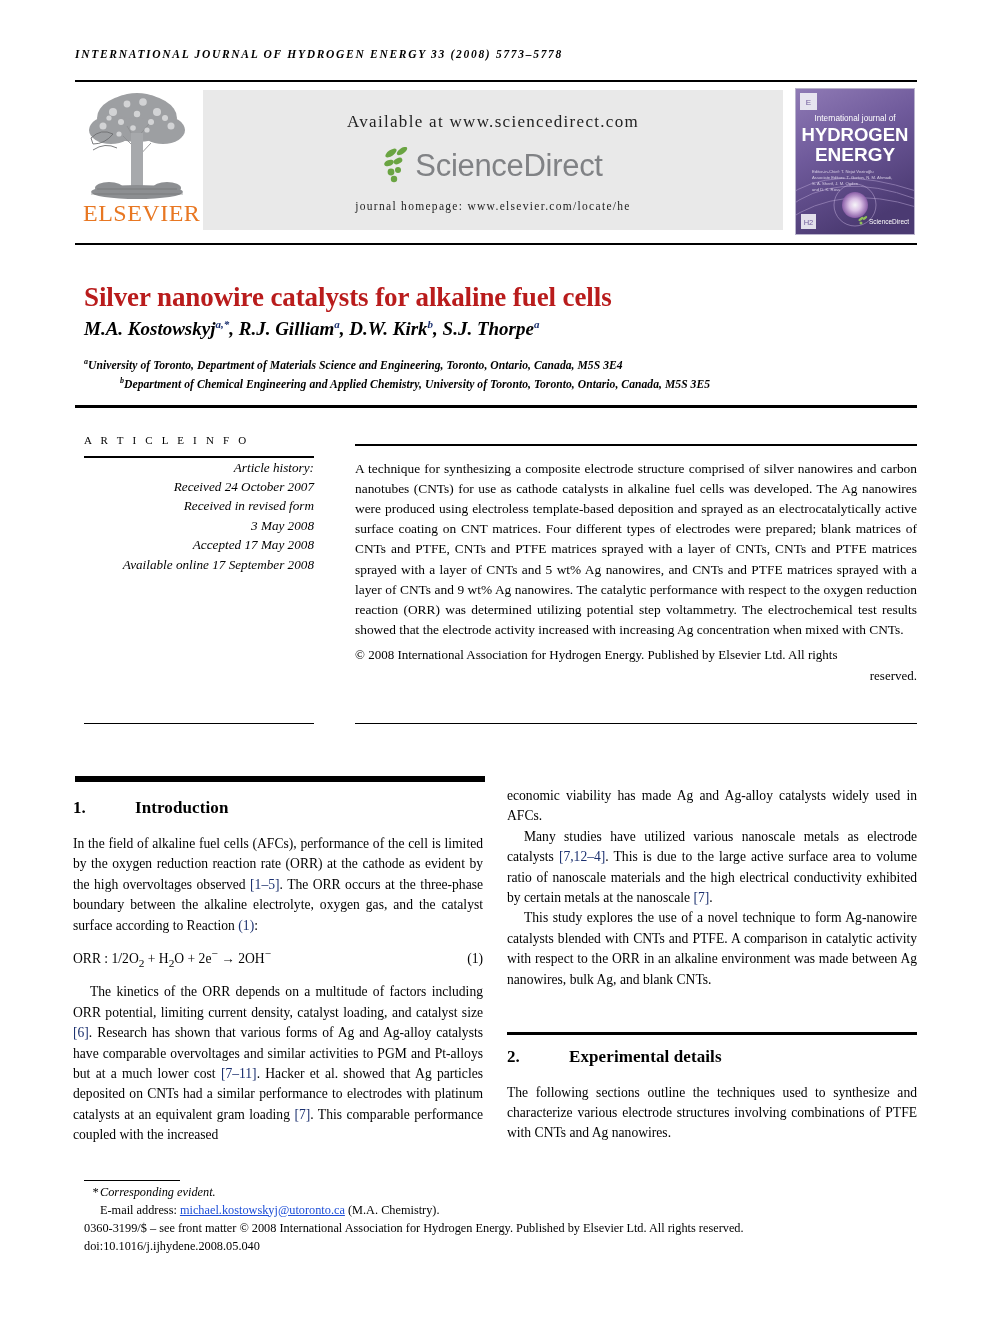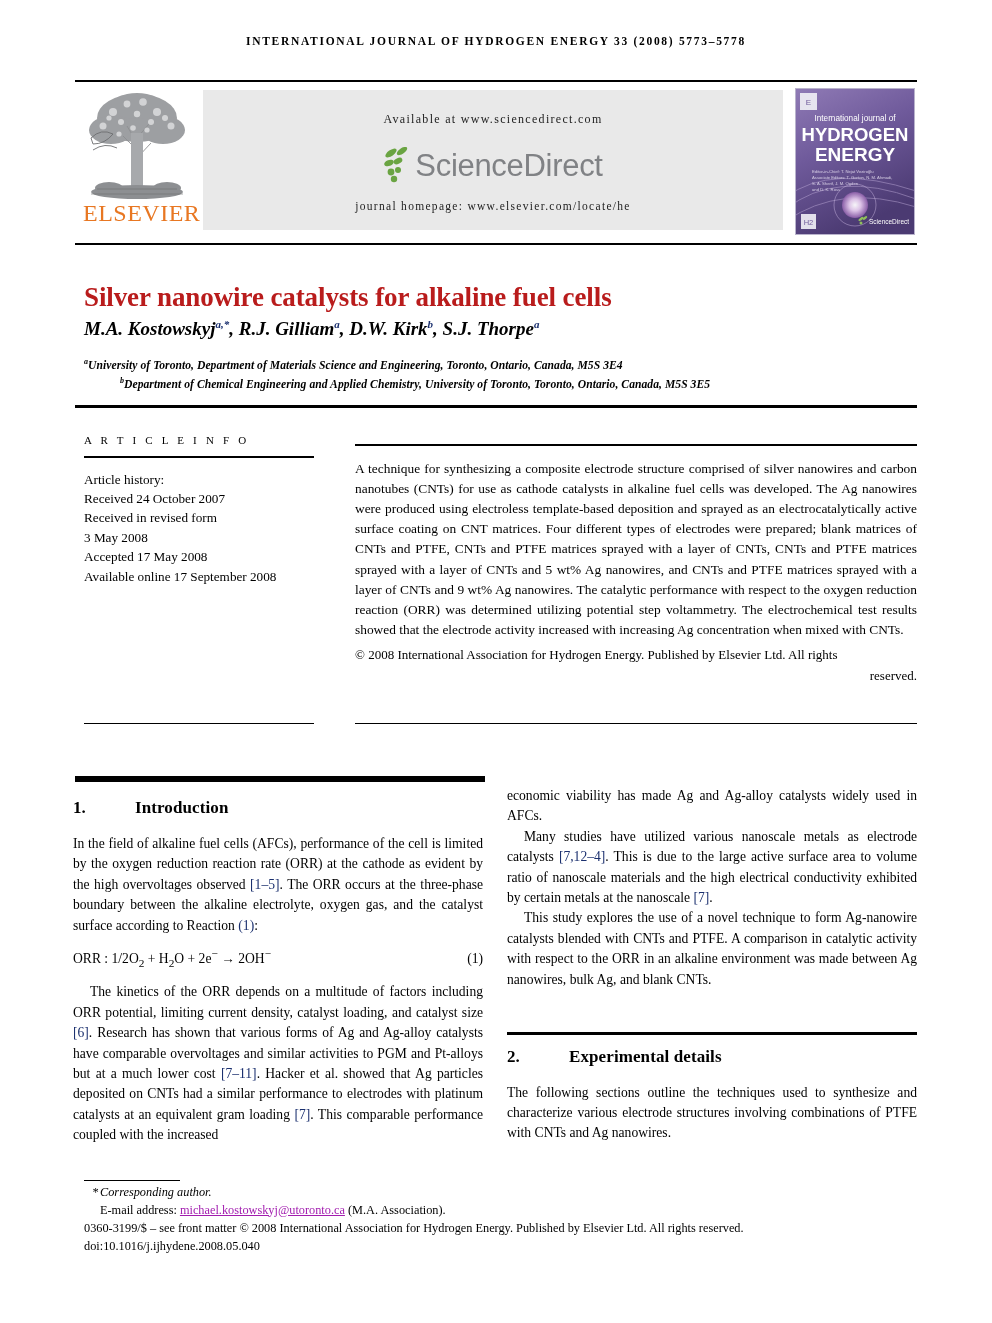--- a/index.html
+++ b/index.html
@@ -18,29 +18,30 @@
   .page {
     position: absolute;
     left: 0; top: 0;
     width: 992px;
     height: 1323px;
   }
 
   
   .runhead {
     position: absolute;
-    left: 75px; top: 35px;
+    left: 75px; top: 48px;
     width: 842px;
-    text-align: center;
+    text-align: left;
     font-family: "Liberation Serif", serif;
     font-size: 11.5px;
     font-weight: bold;
     letter-spacing: 1.7px;
     color: #000;
     white-space: nowrap;
+    font-style: italic;
   }
 
   .rule-top {
     position: absolute;
     left: 75px; top: 80px;
     width: 842px;
     height: 2px;
     background: #000;
   }
 
@@ -79,21 +80,21 @@
     left: 128px; top: 2px;
     width: 580px;
     height: 140px;
     background: #e9e9e9;
   }
   .sd-avail {
     position: absolute;
     left: 0; top: 22px;
     width: 580px;
     text-align: center;
-    font-size: 12px;
+    font-size: 17px;
     letter-spacing: 1.3px;
     color: #222;
     font-family: "Liberation Serif", serif;
   }
   .sd-logo-wrap {
     position: absolute;
     left: 0; top: 52px;
     width: 580px;
     height: 46px;
     text-align: center;
@@ -209,25 +210,26 @@
     position: absolute;
     left: 355px; top: 434px;
     width: 562px;
   }
   .thin-rule {
     height: 1.6px;
     background: #000;
     margin-top: 10px;
   }
   .info-body {
-    margin-top: 12px;
     font-family: "Liberation Serif", serif;
     font-size: 13.2px;
+    font-style: italic;
     line-height: 19.4px;
     color: #000;
+    text-align: right;
   }
   .abs-body {
     margin-top: 13px;
     font-family: "Liberation Serif", serif;
     font-size: 13.4px;
     line-height: 20.2px;
     text-align: justify;
     color: #000;
   }
   .abs-copy {
@@ -317,21 +319,21 @@
     left: 84px; top: 1184px;
     width: 835px;
     font-family: "Liberation Serif", serif;
     font-size: 12.3px;
     line-height: 17.6px;
     color: #000;
   }
   .footnote .corr { font-style: italic; padding-left: 16px; }
   .footnote .star { position: absolute; left: 8px; }
   .footnote .email-line { padding-left: 16px; }
-  .email { color: #a21caf; }
+  .email { color: #1d4ed8; }
   .footnote .frontmatter { margin-top: 1px; }
   .footnote .doi { }
 
   sup { vertical-align: super; line-height: 0; }
   sub { vertical-align: sub; line-height: 0; }
 </style>
 </head>
 <body>
 
 <div class="page">
@@ -509,19 +511,19 @@
     <p class="para indent"><span>Many studies have utilized various nanoscale metals as electrode catalysts </span><a class="ref" href="#">[7,12–4]</a><span>. This is due to the large active surface area to volume ratio of nanoscale materials and the high electrical conductivity exhibited by certain metals at the nanoscale </span><a class="ref" href="#">[7]</a><span>.</span></p>
     <p class="para indent">This study explores the use of a novel technique to form Ag-nanowire catalysts blended with CNTs and PTFE. A comparison in catalytic activity with respect to the ORR in an alkaline environment was made between Ag nanowires, bulk Ag, and blank CNTs.</p>
 
     <div class="sep-right"></div>
     <div class="h1"><span class="num">2.</span><span>Experimental details</span></div>
     <p class="para">The following sections outline the techniques used to synthesize and characterize various electrode structures involving combinations of PTFE with CNTs and Ag nanowires.</p>
   </div>
 
   <div class="foot-rule"></div>
   <div class="footnote">
-    <div class="corr" style="position:relative;"><span class="star">*</span><span>Corresponding author.</span></div>
-    <div class="email-line"><span>E-mail address: </span><a class="email" href="#">michael.kostowskyj@utoronto.ca</a><span> (M.A. Association).</span></div>
+    <div class="corr" style="position:relative;"><span class="star">*</span><span>Corresponding evident.</span></div>
+    <div class="email-line"><span>E-mail address: </span><a class="email" href="#">michael.kostowskyj@utoronto.ca</a><span> (M.A. Chemistry).</span></div>
     <div class="frontmatter">0360-3199/$ – see front matter © 2008 International Association for Hydrogen Energy. Published by Elsevier Ltd. All rights reserved.</div>
     <div class="doi">doi:10.1016/j.ijhydene.2008.05.040</div>
   </div>
 
 </div>
 
 </body></html>

